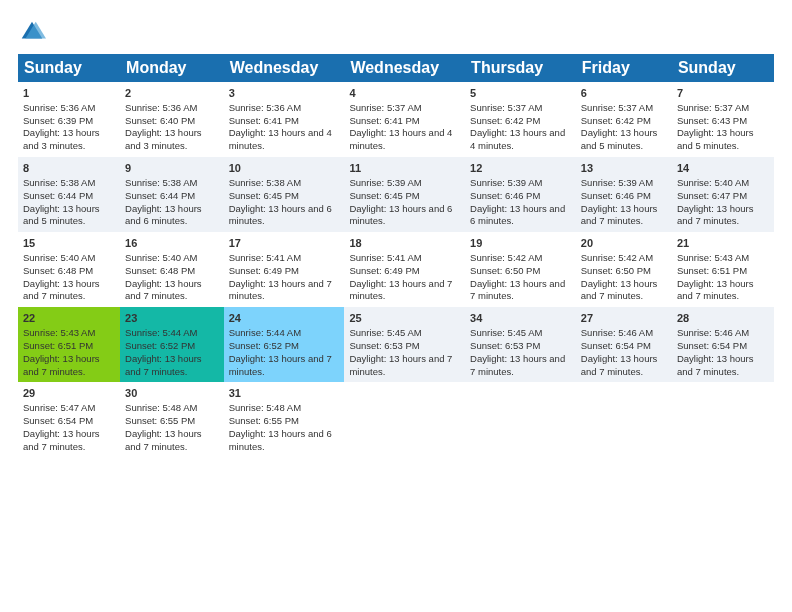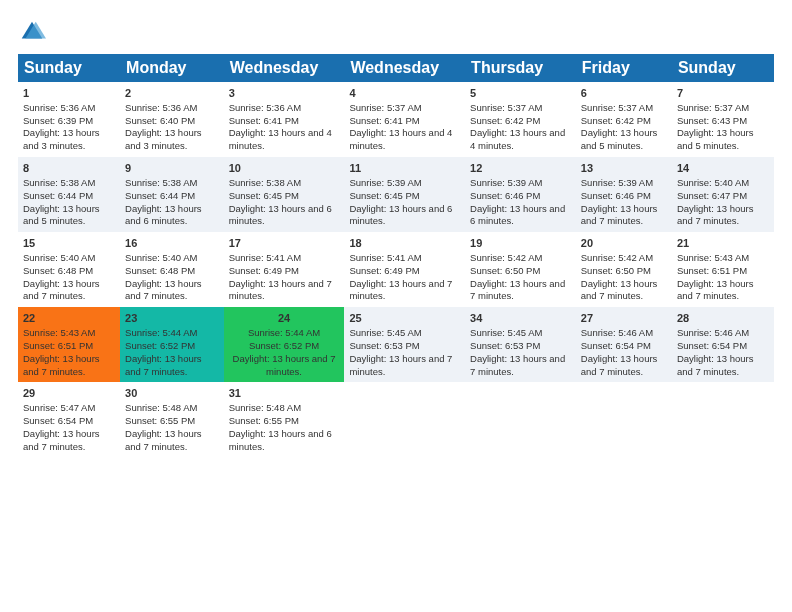--- a/index.html
+++ b/index.html
@@ -149,23 +149,23 @@
         <tr style="background: rgb(255, 255, 255);">
           <td style="background: rgb(255, 255, 255);"><span class="day-num">15</span><span>Sunrise: 5:40 AM</span><br><span>Sunset: 6:48 PM</span><br><span>Daylight: 13 hours and 7 minutes.</span></td>
           <td style="background: rgb(255, 255, 255);"><span class="day-num">16</span><span>Sunrise: 5:40 AM</span><br><span>Sunset: 6:48 PM</span><br><span>Daylight: 13 hours and 7 minutes.</span></td>
           <td style="background: rgb(255, 255, 255);"><span class="day-num">17</span><span>Sunrise: 5:41 AM</span><br><span>Sunset: 6:49 PM</span><br><span>Daylight: 13 hours and 7 minutes.</span></td>
           <td style="background: rgb(255, 255, 255);"><span class="day-num">18</span><span>Sunrise: 5:41 AM</span><br><span>Sunset: 6:49 PM</span><br><span>Daylight: 13 hours and 7 minutes.</span></td>
           <td style="background: rgb(255, 255, 255);"><span class="day-num">19</span><span>Sunrise: 5:42 AM</span><br><span>Sunset: 6:50 PM</span><br><span>Daylight: 13 hours and 7 minutes.</span></td>
           <td style="background: rgb(255, 255, 255);"><span class="day-num">20</span><span>Sunrise: 5:42 AM</span><br><span>Sunset: 6:50 PM</span><br><span>Daylight: 13 hours and 7 minutes.</span></td>
           <td style="background: rgb(255, 255, 255);"><span class="day-num">21</span><span>Sunrise: 5:43 AM</span><br><span>Sunset: 6:51 PM</span><br><span>Daylight: 13 hours and 7 minutes.</span></td>
         </tr>
         <tr style="background: rgb(238, 242, 247);">
-          <td style="background: #f97316;"><span class="day-num">22</span><span>Sunrise: 5:43 AM</span><br><span>Sunset: 6:51 PM</span><br><span>Daylight: 13 hours and 7 minutes.</span></td>
+          <td style="background: #84cc16;"><span class="day-num">22</span><span>Sunrise: 5:43 AM</span><br><span>Sunset: 6:51 PM</span><br><span>Daylight: 13 hours and 7 minutes.</span></td>
           <td style="background: #14b8a6;"><span class="day-num">23</span><span>Sunrise: 5:44 AM</span><br><span>Sunset: 6:52 PM</span><br><span>Daylight: 13 hours and 7 minutes.</span></td>
-          <td style="background: #22c55e; text-align: center;"><span class="day-num">24</span><span>Sunrise: 5:44 AM</span><br><span>Sunset: 6:52 PM</span><br><span>Daylight: 13 hours and 7 minutes.</span></td>
+          <td style="background: #7dd3fc;"><span class="day-num">24</span><span>Sunrise: 5:44 AM</span><br><span>Sunset: 6:52 PM</span><br><span>Daylight: 13 hours and 7 minutes.</span></td>
           <td style="background: rgb(238, 242, 247); margin-left: 18px;"><span class="day-num">25</span><span>Sunrise: 5:45 AM</span><br><span>Sunset: 6:53 PM</span><br><span>Daylight: 13 hours and 7 minutes.</span></td>
           <td style="background: rgb(238, 242, 247);"><span class="day-num">34</span><span>Sunrise: 5:45 AM</span><br><span>Sunset: 6:53 PM</span><br><span>Daylight: 13 hours and 7 minutes.</span></td>
           <td style="background: rgb(238, 242, 247);"><span class="day-num">27</span><span>Sunrise: 5:46 AM</span><br><span>Sunset: 6:54 PM</span><br><span>Daylight: 13 hours and 7 minutes.</span></td>
           <td style="background: rgb(238, 242, 247);"><span class="day-num">28</span><span>Sunrise: 5:46 AM</span><br><span>Sunset: 6:54 PM</span><br><span>Daylight: 13 hours and 7 minutes.</span></td>
         </tr>
         <tr style="background: rgb(255, 255, 255);">
           <td style="background: rgb(255, 255, 255);"><span class="day-num">29</span><span>Sunrise: 5:47 AM</span><br><span>Sunset: 6:54 PM</span><br><span>Daylight: 13 hours and 7 minutes.</span></td>
           <td style="background: rgb(255, 255, 255);"><span class="day-num">30</span><span>Sunrise: 5:48 AM</span><br><span>Sunset: 6:55 PM</span><br><span>Daylight: 13 hours and 7 minutes.</span></td>
           <td style="background: rgb(255, 255, 255); margin-left: 28px;"><span class="day-num">31</span><span>Sunrise: 5:48 AM</span><br><span>Sunset: 6:55 PM</span><br><span>Daylight: 13 hours and 6 minutes.</span></td>
           <td style="background: rgb(255, 255, 255);">&nbsp;</td>

